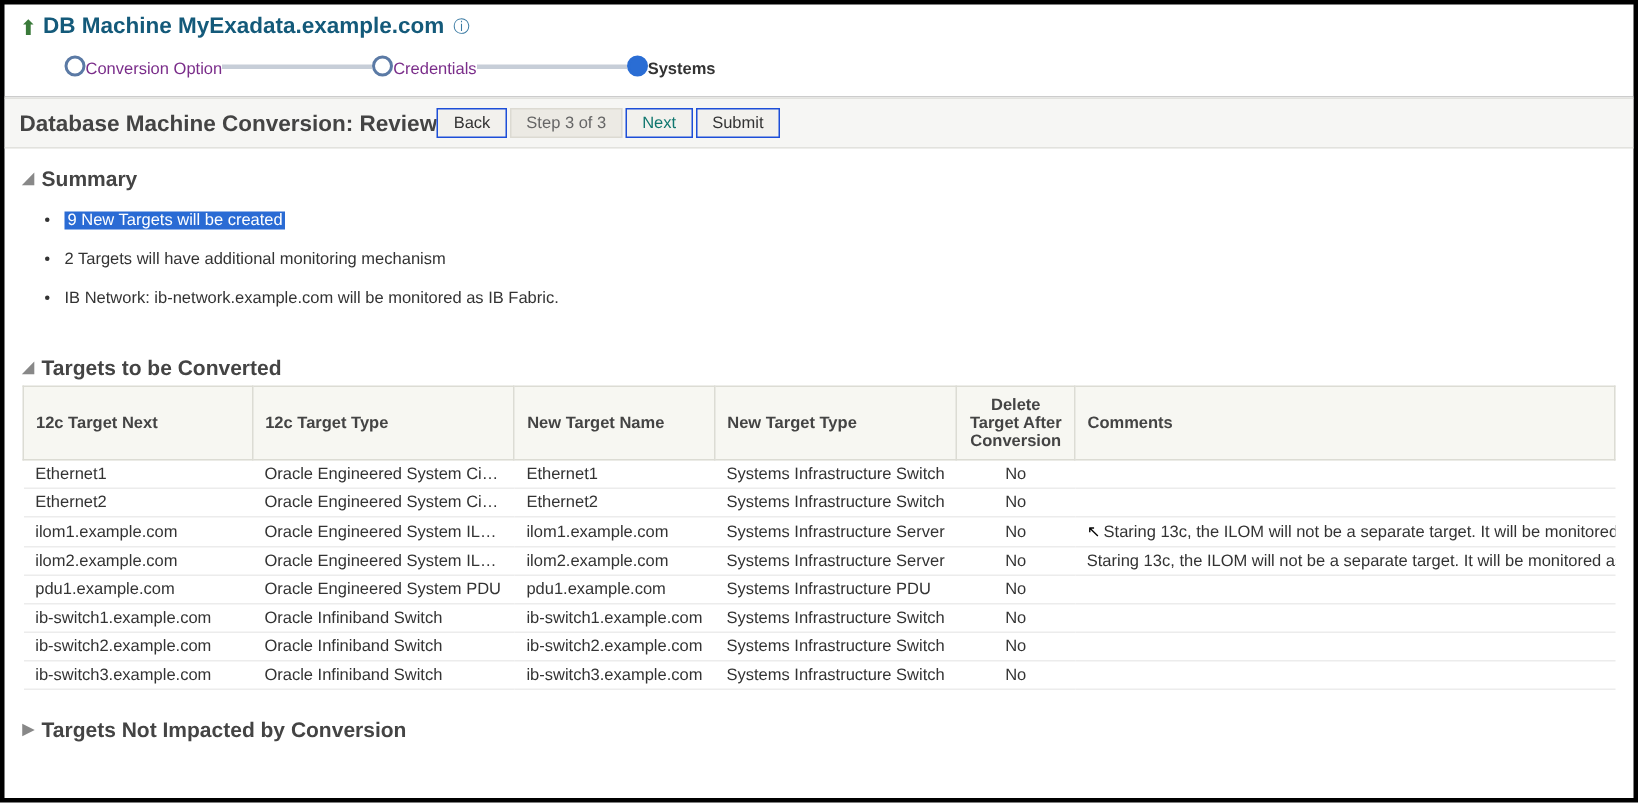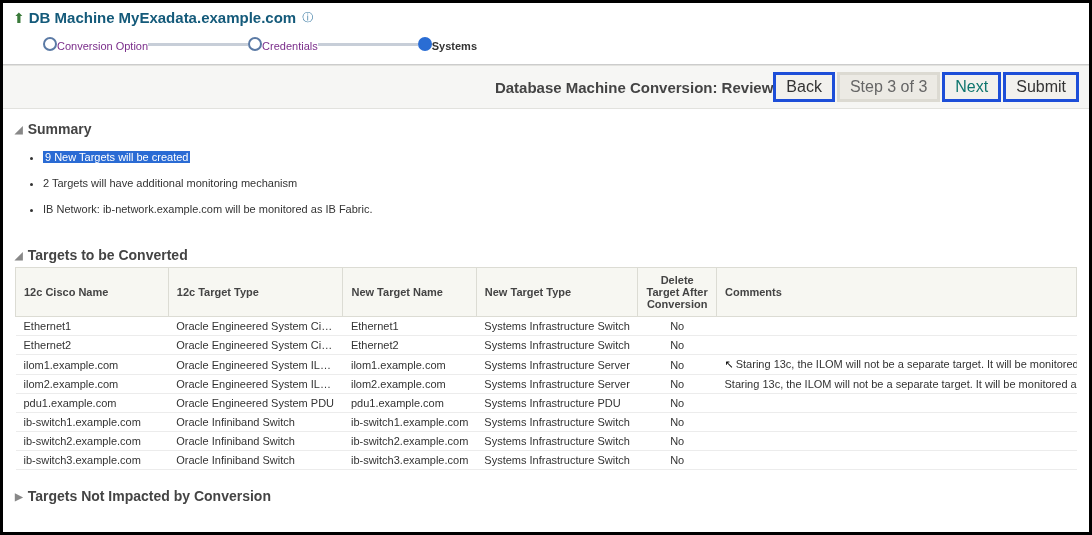--- a/index.html
+++ b/index.html
@@ -47,33 +47,33 @@
   }
   .wizard-node.active { background: #2a6dd4; border-color: #2a6dd4; }
   .wizard-line {
     height: 3px; background: #c7ced8; width: 100px;
     margin-top: 7px;
   }
   .wizard-label { font-size: 11px; margin-top: 4px; color: #7a2d8a; }
   .wizard-label.active { color: #333; font-weight: bold; }
 
   .page-bar {
-    display: flex; justify-content: flex-end; align-items: center;
+    display: flex; justify-content: flex-start; align-items: center;
     padding: 6px 10px;
     background: #f6f6f4;
     border-bottom: 1px solid #e2e2de;
     border-top: 1px solid #e2e2de;
   }
   .page-title { font-size: 15px; font-weight: bold; color: #444; }
   .btn-row { display: flex; gap: 2px; align-items: center; }
   .btn {
     background: #f2f1ed;
-    border: 3px solid #1d4ed8;
+    border: 1px solid #1d4ed8;
     padding: 3px 10px;
-    font-size: 16px;
+    font-size: 11px;
     color: #333;
     cursor: pointer;
   }
   .btn.disabled { color: #0f766e; cursor: default; }
   .btn.label-only { background: #eceae4; border-color: #dcdad2; color: #666; cursor: default; }
 
   .section { padding: 6px 12px; }
   .section-head {
     display: flex; align-items: center; gap: 5px;
     font-size: 14px; font-weight: bold; color: #444;
@@ -162,21 +162,21 @@
 </div>
 
 <div class="section">
   <div class="section-head">
     <span class="tri">◢</span>
     <span>Targets to be Converted</span>
   </div>
   <table class="grid">
     <thead>
       <tr>
-        <th style="width:175px">12c Cisco Name</th>
+        <th style="width:175px">12c Target Next</th>
         <th style="width:180px">12c Target Type</th>
         <th style="width:120px">New Target Name</th>
         <th style="width:160px">New Target Type</th>
         <th style="width:80px" class="center">Delete Target After Conversion</th>
         <th>Comments</th>
       </tr>
     </thead>
     <tbody id="targets-body">
         <tr>
           <td>Ethernet1</td>

